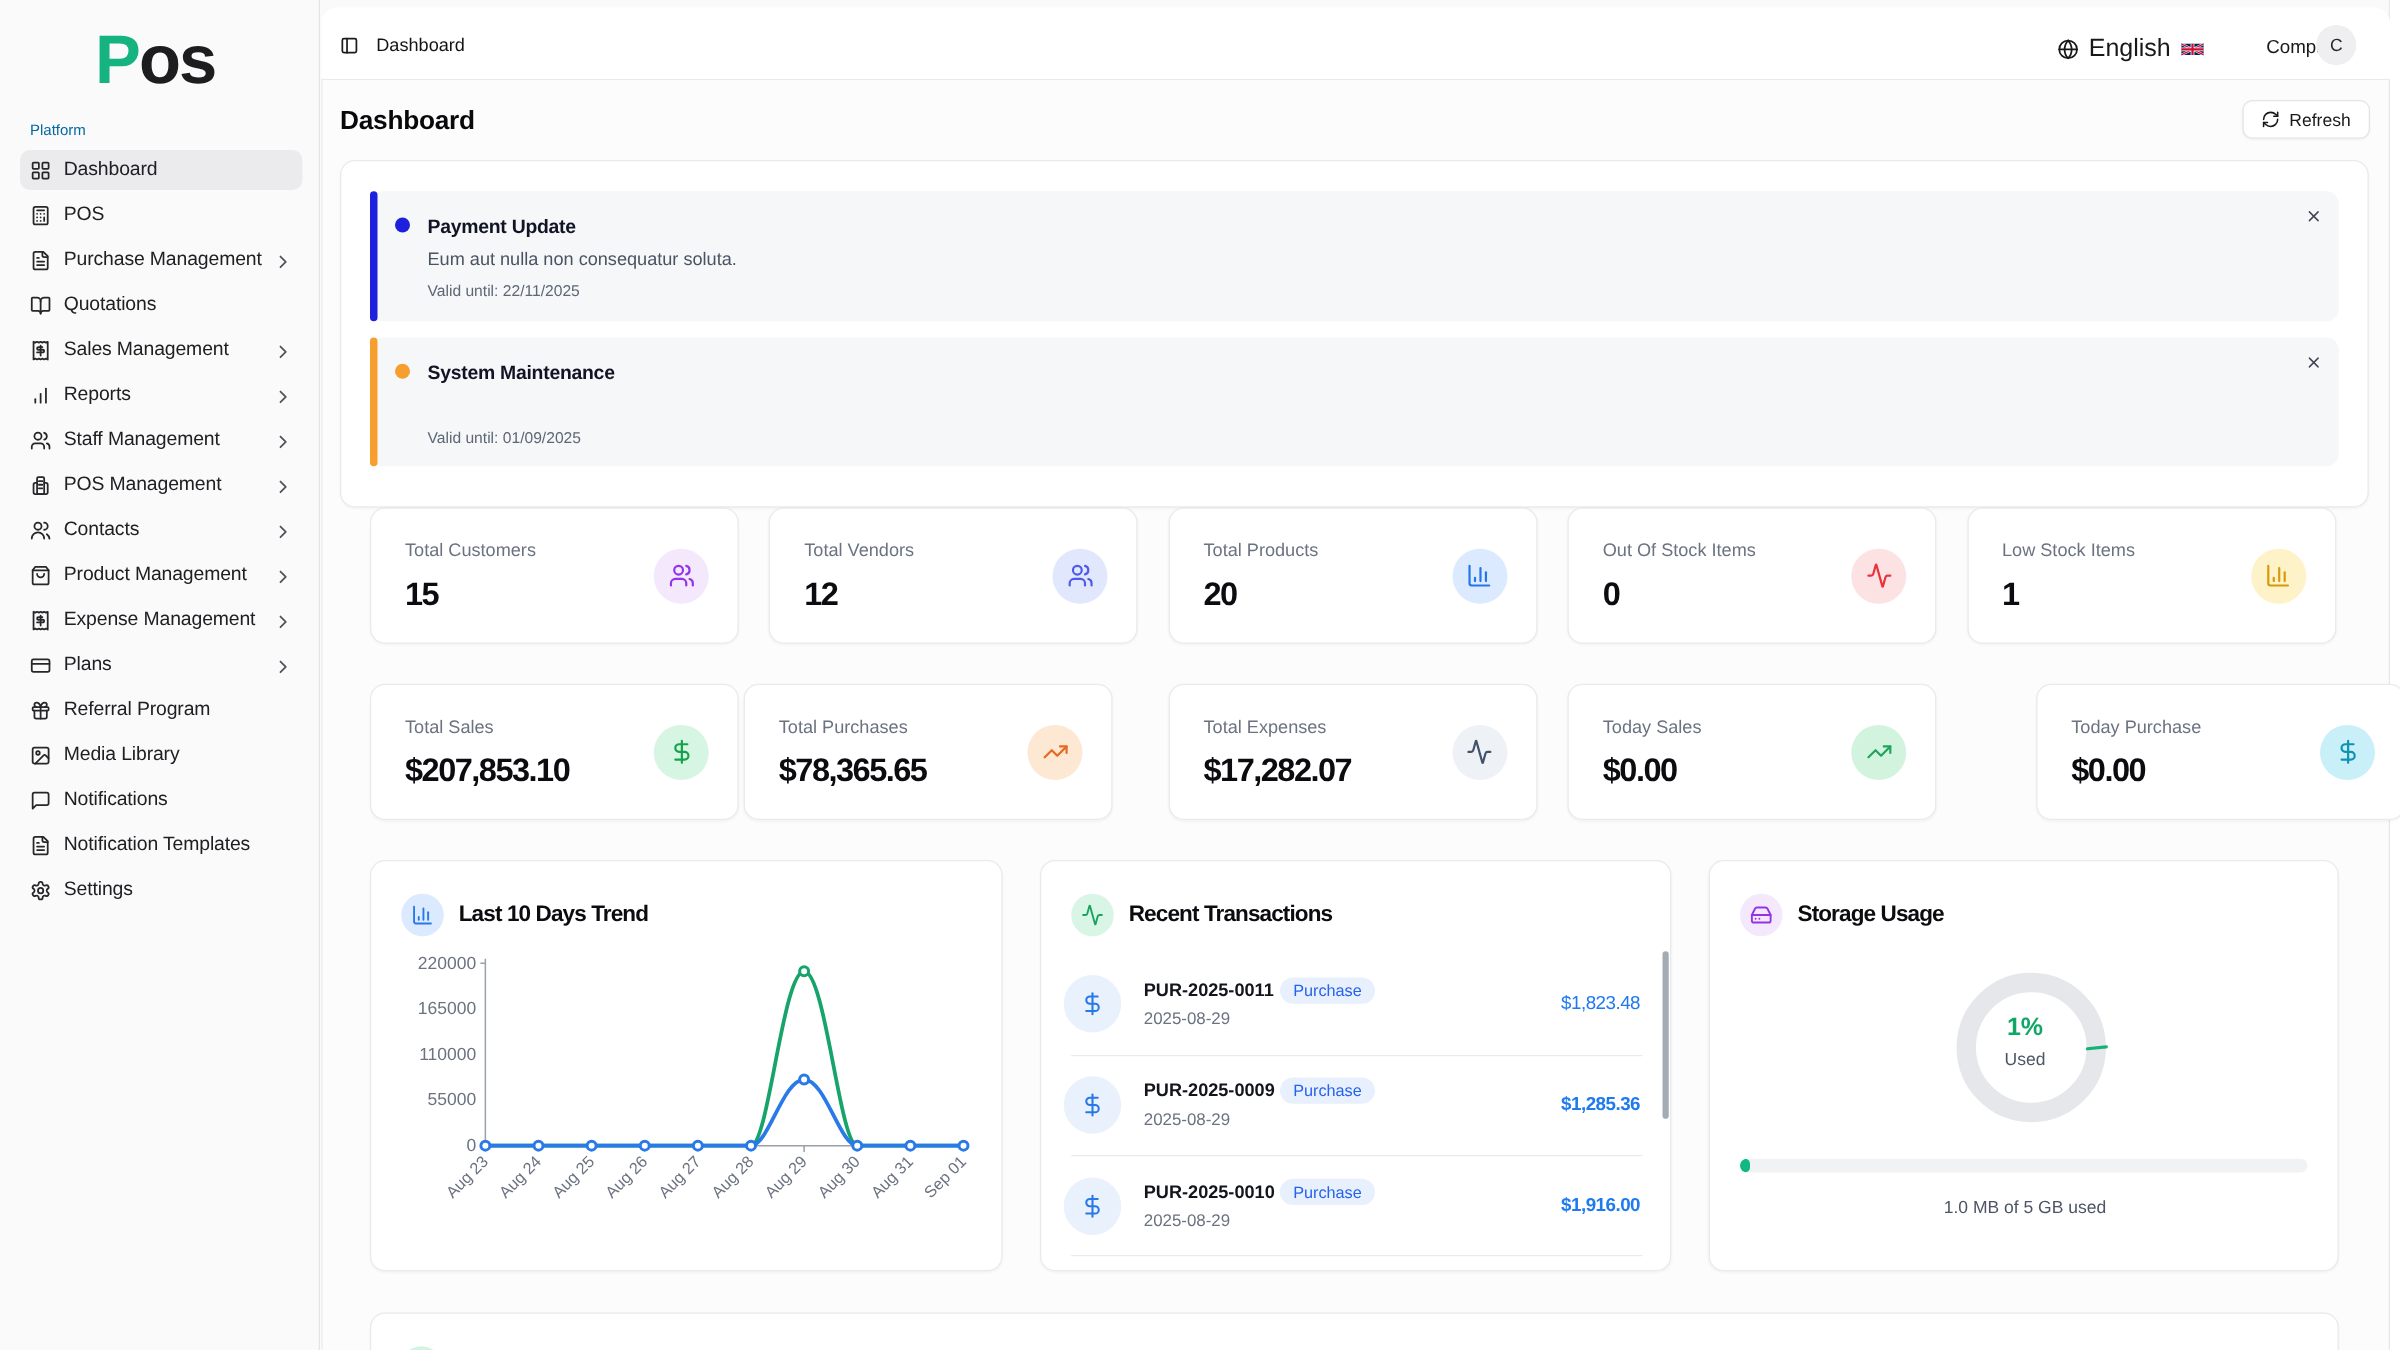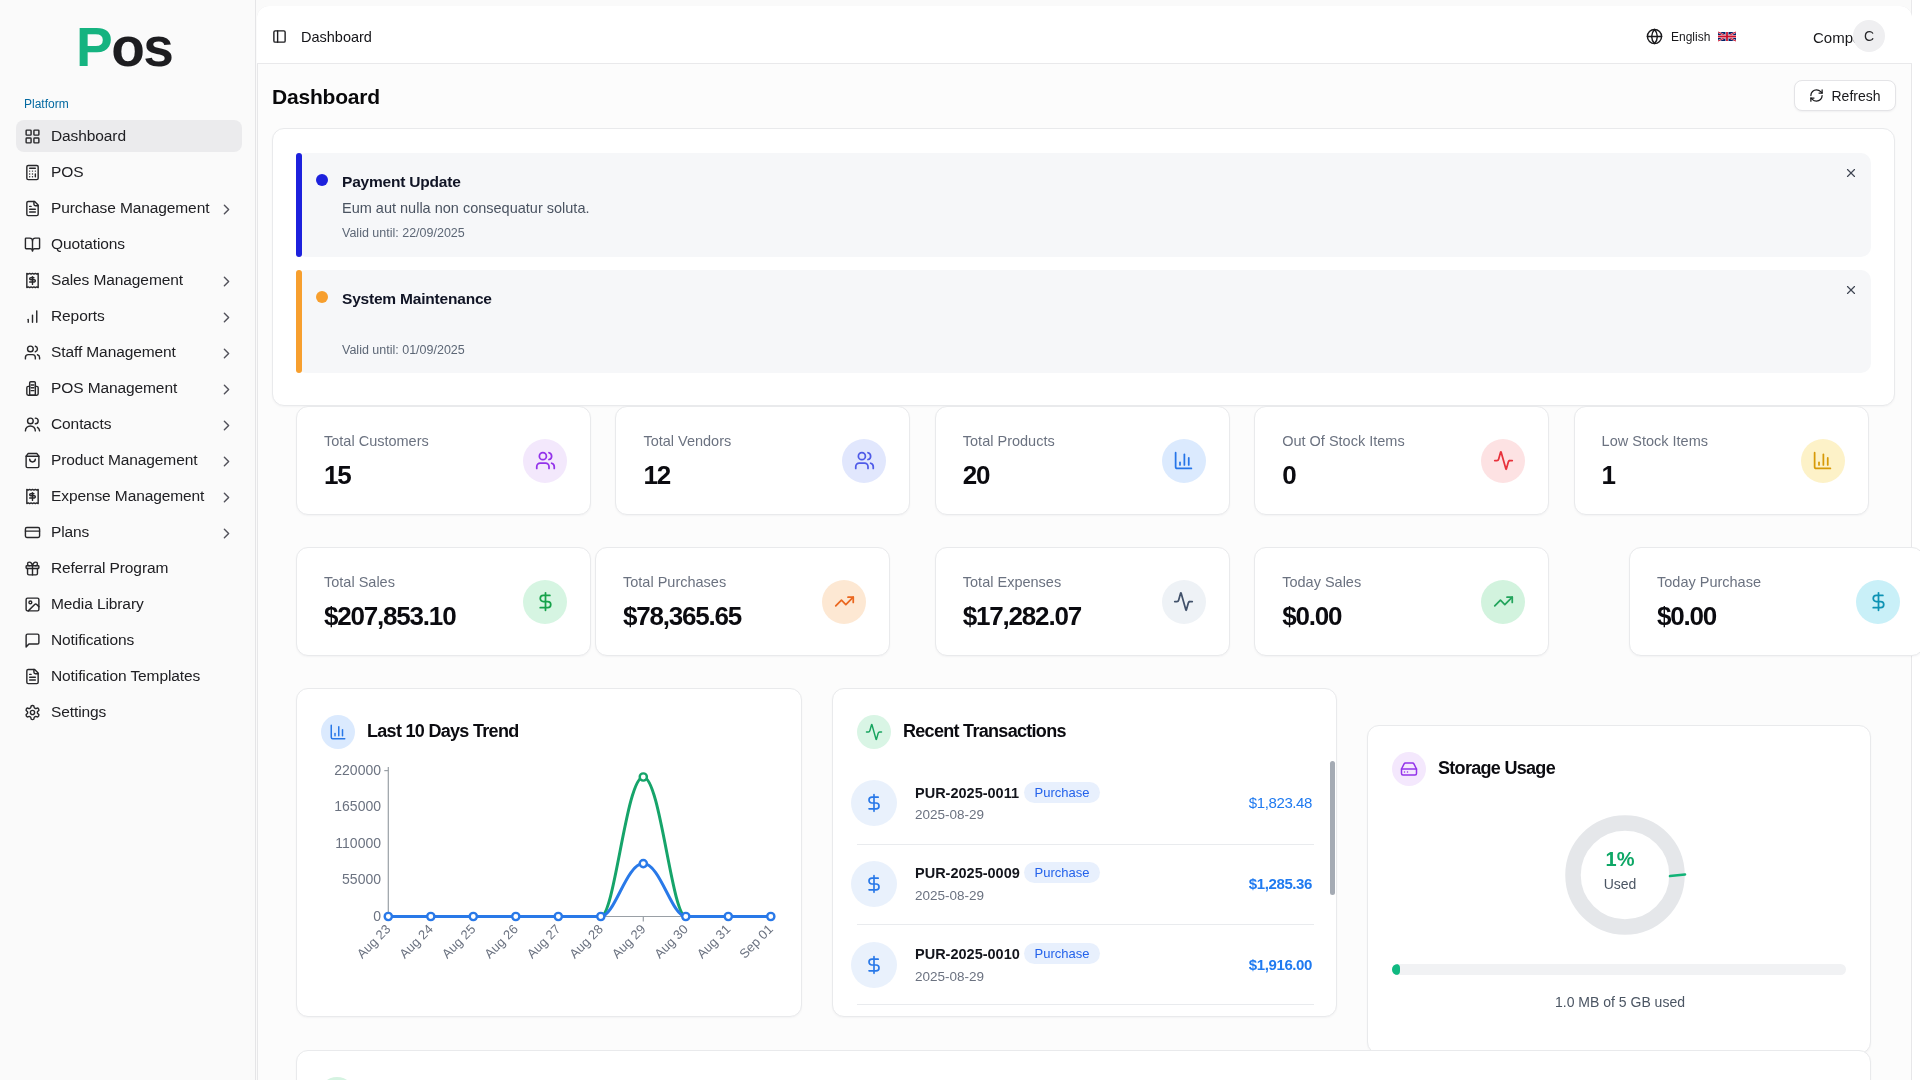--- a/index.html
+++ b/index.html
@@ -250,21 +250,21 @@
       <rect width="18" height="18" x="3" y="3" rx="2"></rect>
       <path d="M9 3v18"></path>
     </svg></div>
 <div id="crumb">Dashboard</div>
 <div style="position:absolute; left:1646px; top:28px; display:flex; align-items:center; gap:8px;">
 <svg width="17" height="17" viewBox="0 0 24 24" fill="none" stroke="#18181b" stroke-width="2" stroke-linecap="round" stroke-linejoin="round">
       <circle cx="12" cy="12" r="10"></circle>
       <path d="M12 2a14.5 14.5 0 0 0 0 20 14.5 14.5 0 0 0 0-20"></path>
       <path d="M2 12h20"></path>
     </svg>
-    <span style="font-size:12px; font-weight:500; color:#18181b;">English</span>
+    <span style="font-size:20px; font-weight:500; color:#18181b;">English</span>
     <svg width="18" height="13" viewBox="0 0 60 30" style="border-radius:1.5px">
 <rect width="60" height="30" fill="#012169"></rect>
 <path d="M0,0 L60,30 M60,0 L0,30" stroke="#fff" stroke-width="6"></path>
 <path d="M0,0 L60,30 M60,0 L0,30" stroke="#C8102E" stroke-width="3.6"></path>
 <path d="M30,0 V30 M0,15 H60" stroke="#fff" stroke-width="10"></path>
 <path d="M30,0 V30 M0,15 H60" stroke="#C8102E" stroke-width="6"></path>
 </svg>
 </div>
 <div style="position:absolute; left:1781px; top:29px; font-size:15px; font-weight:500; color:#18181b;margin-left:32px;">Company</div>
 <div style="position:absolute; left:1853px; top:20px; width:32px; height:32px; border-radius:50%; background:#efeff1; display:flex; align-items:center; justify-content:center; font-size:14px; font-weight:500; color:#27272a;">C</div>
@@ -274,21 +274,21 @@
       <path d="M21 3v5h-5"></path>
       <path d="M21 12a9 9 0 0 1-9 9 9.75 9.75 0 0 1-6.74-2.74L3 16"></path>
       <path d="M8 16H3v5"></path>
     </svg>Refresh</div>
 <div class="card" id="alertwrap"></div>
 <div class="alert" id="alert1" style="top:153px;">
   <div class="bar" style="background:#1d21dd;"></div>
   <div class="dot" style="background:#1d21dd;"></div>
   <div class="ti">Payment Update</div>
   <div class="de">Eum aut nulla non consequatur soluta.</div>
-  <div class="va">Valid until: 22/09/2025</div>
+  <div class="va">Valid until: 22/11/2025</div>
   <div class="x"><svg width="14" height="14" viewBox="0 0 24 24" fill="none" stroke="#3f4653" stroke-width="2" stroke-linecap="round">
         <path d="M18 6 6 18"></path>
         <path d="m6 6 12 12"></path>
       </svg></div>
 </div>
 <div class="alert" id="alert2" style="top:269.5px;">
   <div class="bar" style="background:#f79f2e;"></div>
   <div class="dot" style="background:#f79f2e;"></div>
   <div class="ti">System Maintenance</div>
   <div class="va">Valid until: 01/09/2025</div>
@@ -486,21 +486,21 @@
     </div>
 <div style="position:absolute; left:82px; top:257.3px; font-size:14.5px; font-weight:700; color:#13151c;">PUR-2025-0010</div>
 <div style="position:absolute; left:191px; top:254.2px; height:21px; padding:0 10.5px; border-radius:11px; background:#e8f0fd; color:#2563eb; font-size:13px; font-weight:500; display:flex; align-items:center;">Purchase</div>
 <div style="position:absolute; left:82px; top:280.0px; font-size:13.5px; color:#6b7280;">2025-08-29</div>
 <div style="position:absolute; right:24px; top:266.7px; font-size:15px; font-weight:700; color:#1f7af0; letter-spacing:-0.4px;">$1,916.00</div>
     <div style="position:absolute; left:24px; top:154.5px; width:457px; height:1px; background:#e9ebee;"></div>
     <div style="position:absolute; left:24px; top:234.6px; width:457px; height:1px; background:#e9ebee;"></div>
     <div style="position:absolute; left:24px; top:314.6px; width:457px; height:1px; background:#e9ebee;"></div>
 <div style="position:absolute; left:496.5px; top:72px; width:5px; height:134px; border-radius:3px; background:#a5abb4;"></div>
 </div>
-<div class="card" style="left:1367px; top:688px; width:504px; height:329px;margin-top:37px;">
+<div class="card" style="left:1367px; top:688px; width:504px; height:329px;">
 <div class="bch">
       <div class="bic" style="background:#f4e8fd;">
         <svg width="18" height="18" viewBox="0 0 24 24" fill="none" stroke="#9333ea" stroke-width="2" stroke-linecap="round" stroke-linejoin="round">
           <line x1="22" x2="2" y1="12" y2="12"></line>
           <path d="M5.45 5.11 2 12v6a2 2 0 0 0 2 2h16a2 2 0 0 0 2-2v-6l-3.45-6.89A2 2 0 0 0 16.76 4H7.24a2 2 0 0 0-1.79 1.11z"></path>
           <line x1="6" x2="6.01" y1="16" y2="16"></line>
           <line x1="10" x2="10.01" y1="16" y2="16"></line>
         </svg>
       </div>
       <div class="bt">Storage Usage</div>

